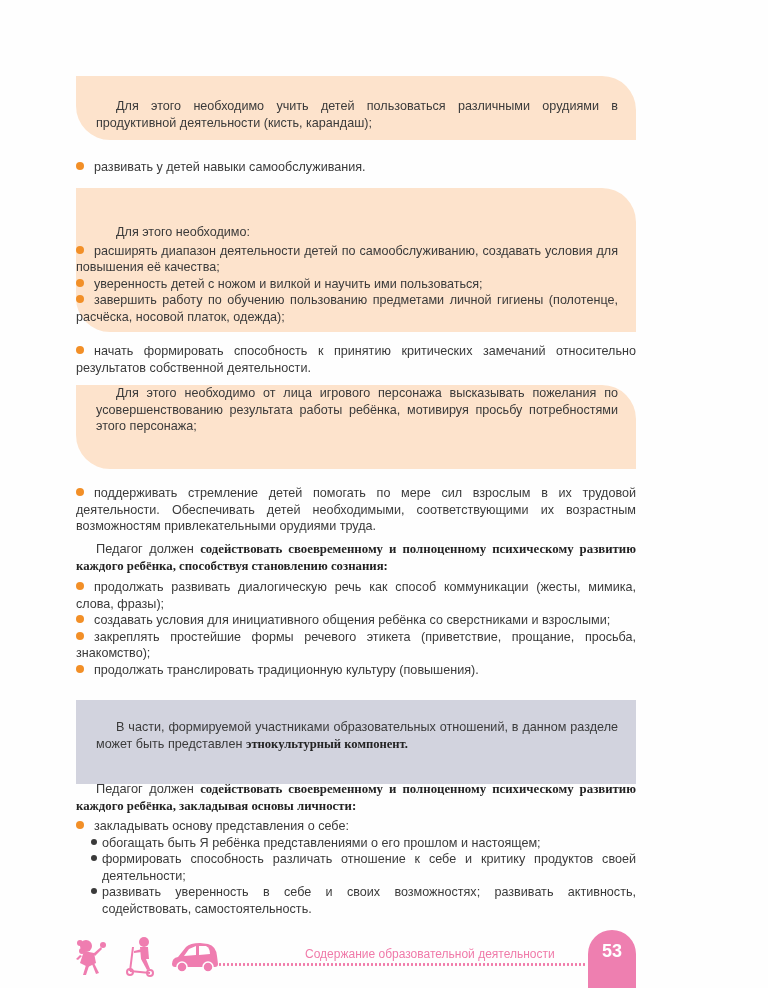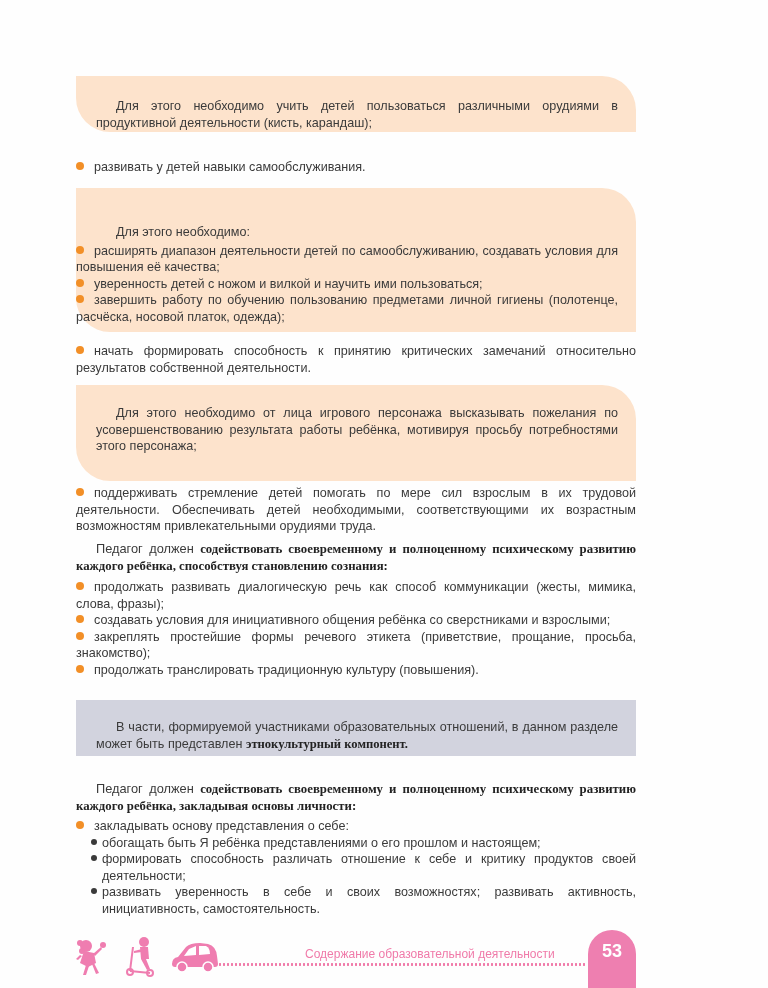--- a/index.html
+++ b/index.html
@@ -48,74 +48,74 @@
     position:absolute; left:588px; top:930px; width:48px; height:58px;
     background:#ee7fb0;
     border-top-left-radius:24px; border-top-right-radius:24px;
     color:#fff; font-weight:bold; font-size:18px; text-align:center;
     line-height:42px;
   }
 </style>
 </head>
 <body>
 
-<div class="obox" style="top:76px; height:56px; padding-top:22px;">
+<div class="obox" style="top:76px; height:64px; padding-top:22px;">
   <div class="para indent">Для этого необходимо учить детей пользоваться различными орудиями в продуктивной деятельности (кисть, карандаш);</div>
 </div>
 
 <div class="blk" style="top:159px;">
   <span class="dot"></span><span>развивать у детей навыки самообслуживания.</span>
 </div>
 
 <div class="obox" style="top:188px; height:144px; padding-top:36px;">
   <div class="indent" style="margin-bottom:2px;">Для этого необходимо:</div>
   <div class="para" style="margin-left:-20px;"><span class="dot" style="margin-left:0;"></span><span>расширять диапазон деятельности детей по самообслуживанию, создавать условия для повышения её качества;</span></div>
   <div class="para" style="margin-left:-20px;"><span class="dot"></span><span>уверенность детей с ножом и вилкой и научить ими пользоваться;</span></div>
   <div class="para" style="margin-left:-20px;"><span class="dot"></span><span>завершить работу по обучению пользованию предметами личной гигиены (полотенце, расчёска, носовой платок, одежда);</span></div>
 </div>
 
 <div class="blk" style="top:343px;">
   <span class="dot"></span><span>начать формировать способность к принятию критических замечаний относительно результатов собственной деятельности.</span>
 </div>
 
-<div class="obox" style="top:385px; height:96px; padding-top:20px;">
+<div class="obox" style="top:385px; height:84px; ">
   <div class="para indent">Для этого необходимо от лица игрового персонажа высказывать пожелания по усовершенствованию результата работы ребёнка, мотивируя просьбу потребностями этого персонажа;</div>
 </div>
 
 <div class="blk" style="top:485px;">
   <span class="dot"></span><span>поддерживать стремление детей помогать по мере сил взрослым в их трудовой деятельности. Обеспечивать детей необходимыми, соответствующими их возрастным возможностям привлекательными орудиями труда.</span>
 </div>
 
 <div class="blk indent" style="top:541px; font-size:12.8px;">
   <span>Педагог должен </span><b>содействовать своевременному и полноценному психическому развитию каждого ребёнка, способствуя становлению сознания:</b>
 </div>
 
 <div class="blk" style="top:579px;">
   <div><span class="dot"></span><span>продолжать развивать диалогическую речь как способ коммуникации (жесты, мимика, слова, фразы);</span></div>
   <div><span class="dot"></span><span>создавать условия для инициативного общения ребёнка со сверстниками и взрослыми;</span></div>
   <div><span class="dot"></span><span>закреплять простейшие формы речевого этикета (приветствие, прощание, просьба, знакомство);</span></div>
   <div><span class="dot"></span><span>продолжать транслировать традиционную культуру (повышения).</span></div>
 </div>
 
-<div class="gbox" style="top:700px; height:56px; padding-top:19px;">
+<div class="gbox" style="top:700px; height:84px; padding-top:19px;">
   <div class="para indent">
     <span>В части, формируемой участниками образовательных отношений, в данном разделе может быть представлен </span><b>этнокультурный компонент.</b>
   </div>
 </div>
 
 <div class="blk indent" style="top:781px; font-size:12.8px;">
   <span>Педагог должен </span><b>содействовать своевременному и полноценному психическому развитию каждого ребёнка, закладывая основы личности:</b>
 </div>
 
 <div class="blk" style="top:818px;">
   <div><span class="dot"></span><span>закладывать основу представления о себе:</span></div>
   <div style="padding-left:15px;">
     <div style="padding-left:11px; text-indent:-11px;"><span class="sdot"></span><span>обогащать быть Я ребёнка представлениями о его прошлом и настоящем;</span></div>
     <div style="padding-left:11px; text-indent:-11px;"><span class="sdot"></span><span>формировать способность различать отношение к себе и критику продуктов своей деятельности;</span></div>
-    <div style="padding-left:11px; text-indent:-11px;"><span class="sdot"></span><span>развивать уверенность в себе и своих возможностях; развивать активность, инициативность, самостоятельность.</span></div>
+    <div style="padding-left:11px; text-indent:-11px;"><span class="sdot"></span><span>развивать уверенность в себе и своих возможностях; развивать активность, содействовать, самостоятельность.</span></div>
   </div>
 </div>
 
 <div>
 
   <svg class="abs" style="left:74px; top:937px;" width="36" height="40" viewBox="0 0 36 40">
     <g fill="#ef7db0">
       <circle cx="12" cy="9" r="6"></circle>
       <circle cx="6" cy="6" r="3"></circle>
       <circle cx="8" cy="14" r="3"></circle>

